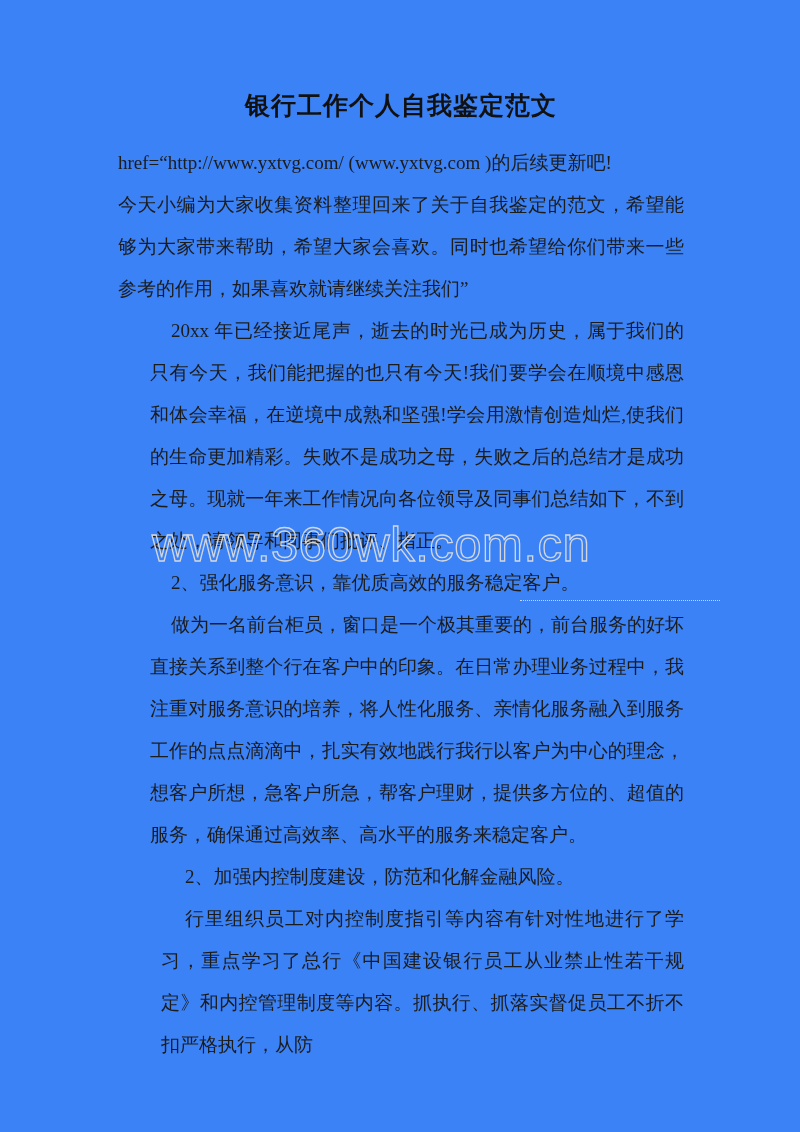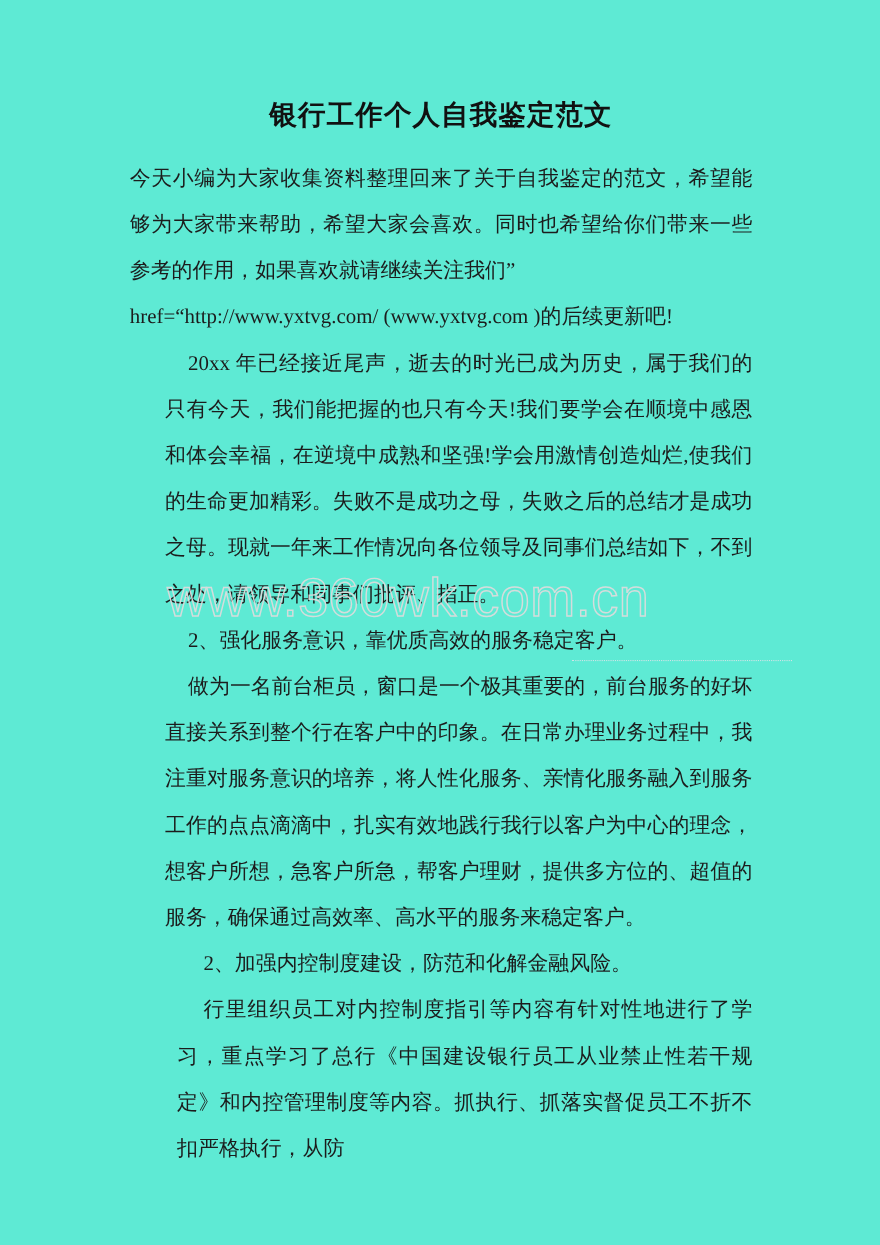--- a/index.html
+++ b/index.html
@@ -15,21 +15,21 @@
     font-family: "Liberation Serif", "DejaVu Serif", serif;
     color: #1a1a1a;
     -webkit-font-smoothing: antialiased;
   }
 
   .page {
     position: absolute;
     left: 0; top: 0;
     width: 800px;
     height: 1132px;
-    background: #5eead4;
+    background: #3b82f6;
   }
 
   
   .doc {
     position: absolute;
     left: 118px;
     top: 84px;
     width: 566px;
   }
 
@@ -100,23 +100,23 @@
 <body>
 
 <div class="page">
 
   <div class="faint-rule"></div>
 
   <div class="doc">
 
     <h1 class="doc-title">银行工作个人自我鉴定范文</h1>
 
+    <p class="para noindent latin">href=“http://www.yxtvg.com/ (www.yxtvg.com )的后续更新吧!</p>
+
     <p class="para noindent">今天小编为大家收集资料整理回来了关于自我鉴定的范文，希望能够为大家带来帮助，希望大家会喜欢。同时也希望给你们带来一些参考的作用，如果喜欢就请继续关注我们”</p>
-
-    <p class="para noindent latin">href=“http://www.yxtvg.com/ (www.yxtvg.com )的后续更新吧!</p>
 
     <p class="para indent1">20xx 年已经接近尾声，逝去的时光已成为历史，属于我们的只有今天，我们能把握的也只有今天!我们要学会在顺境中感恩和体会幸福，在逆境中成熟和坚强!学会用激情创造灿烂,使我们的生命更加精彩。失败不是成功之母，失败之后的总结才是成功之母。现就一年来工作情况向各位领导及同事们总结如下，不到之处，请领导和同事们批评、指正。</p>
 
     <p class="para indent1">2、强化服务意识，靠优质高效的服务稳定客户。</p>
 
     <p class="para indent1">做为一名前台柜员，窗口是一个极其重要的，前台服务的好坏直接关系到整个行在客户中的印象。在日常办理业务过程中，我注重对服务意识的培养，将人性化服务、亲情化服务融入到服务工作的点点滴滴中，扎实有效地践行我行以客户为中心的理念，想客户所想，急客户所急，帮客户理财，提供多方位的、超值的服务，确保通过高效率、高水平的服务来稳定客户。</p>
 
     <p class="para indent2">2、加强内控制度建设，防范和化解金融风险。</p>
 
     <p class="para indent2">行里组织员工对内控制度指引等内容有针对性地进行了学习，重点学习了总行《中国建设银行员工从业禁止性若干规定》和内控管理制度等内容。抓执行、抓落实督促员工不折不扣严格执行，从防</p>

